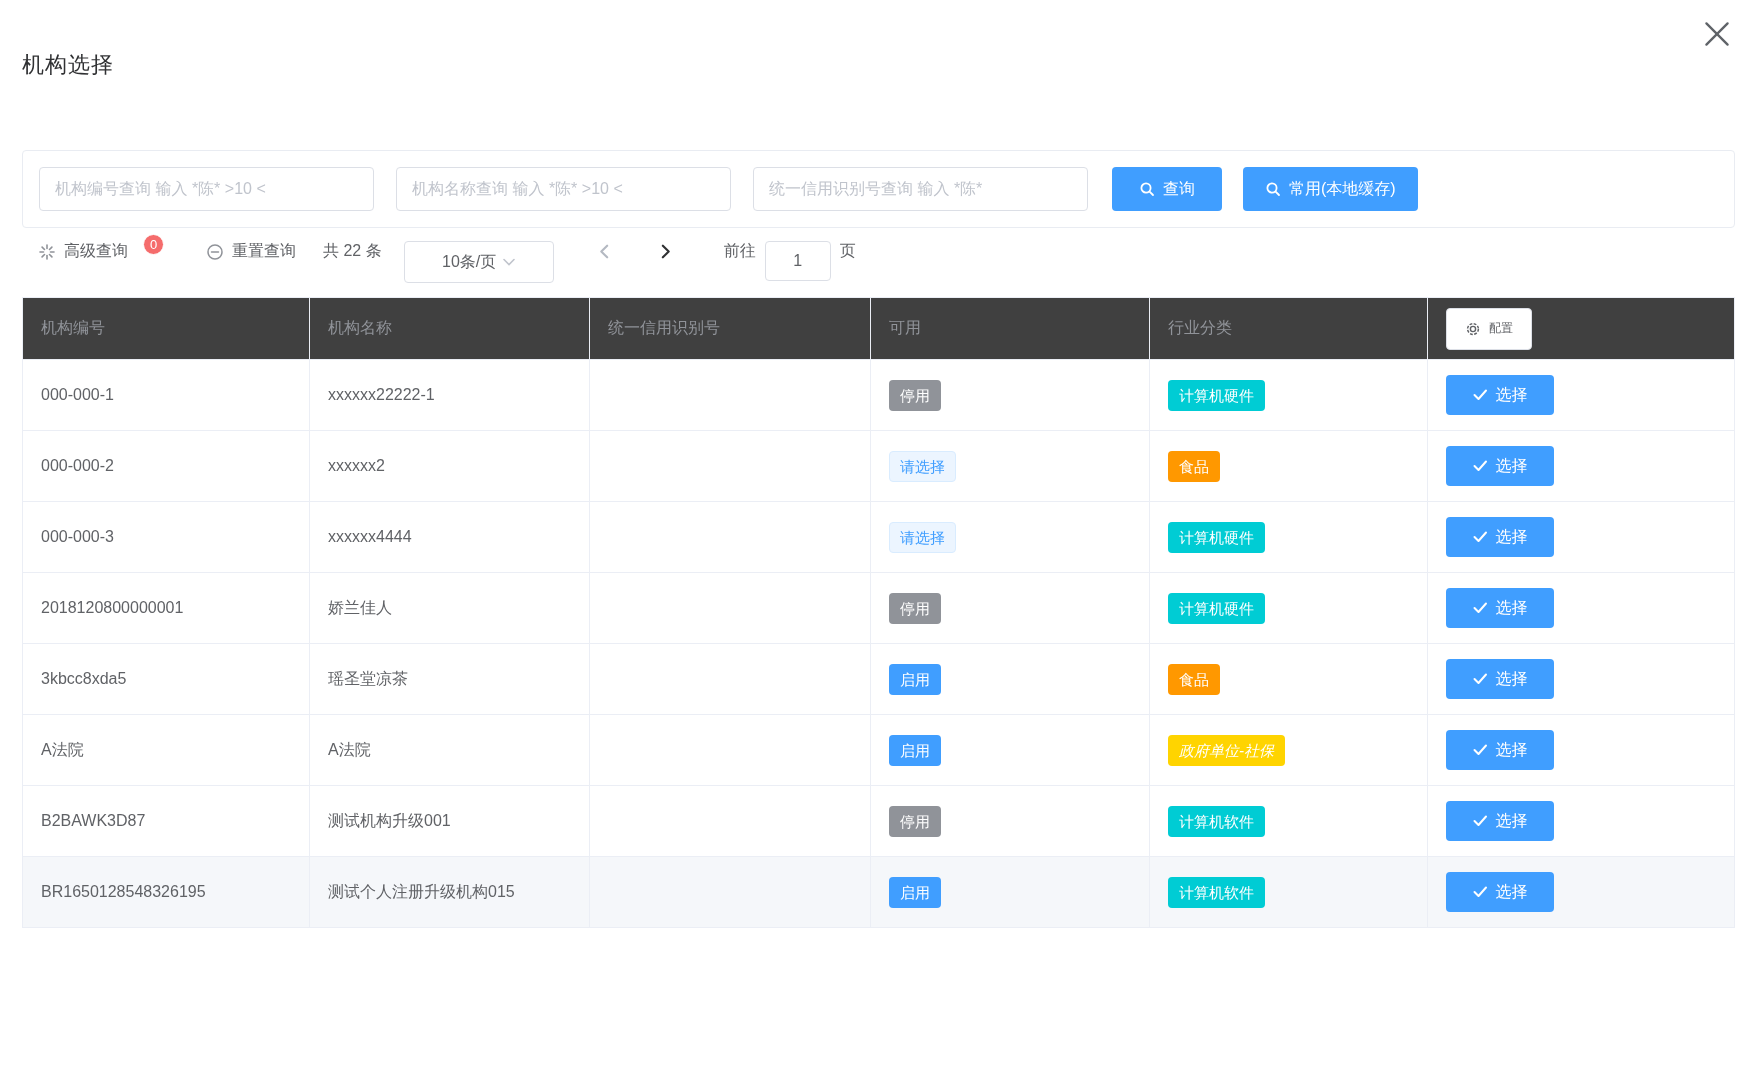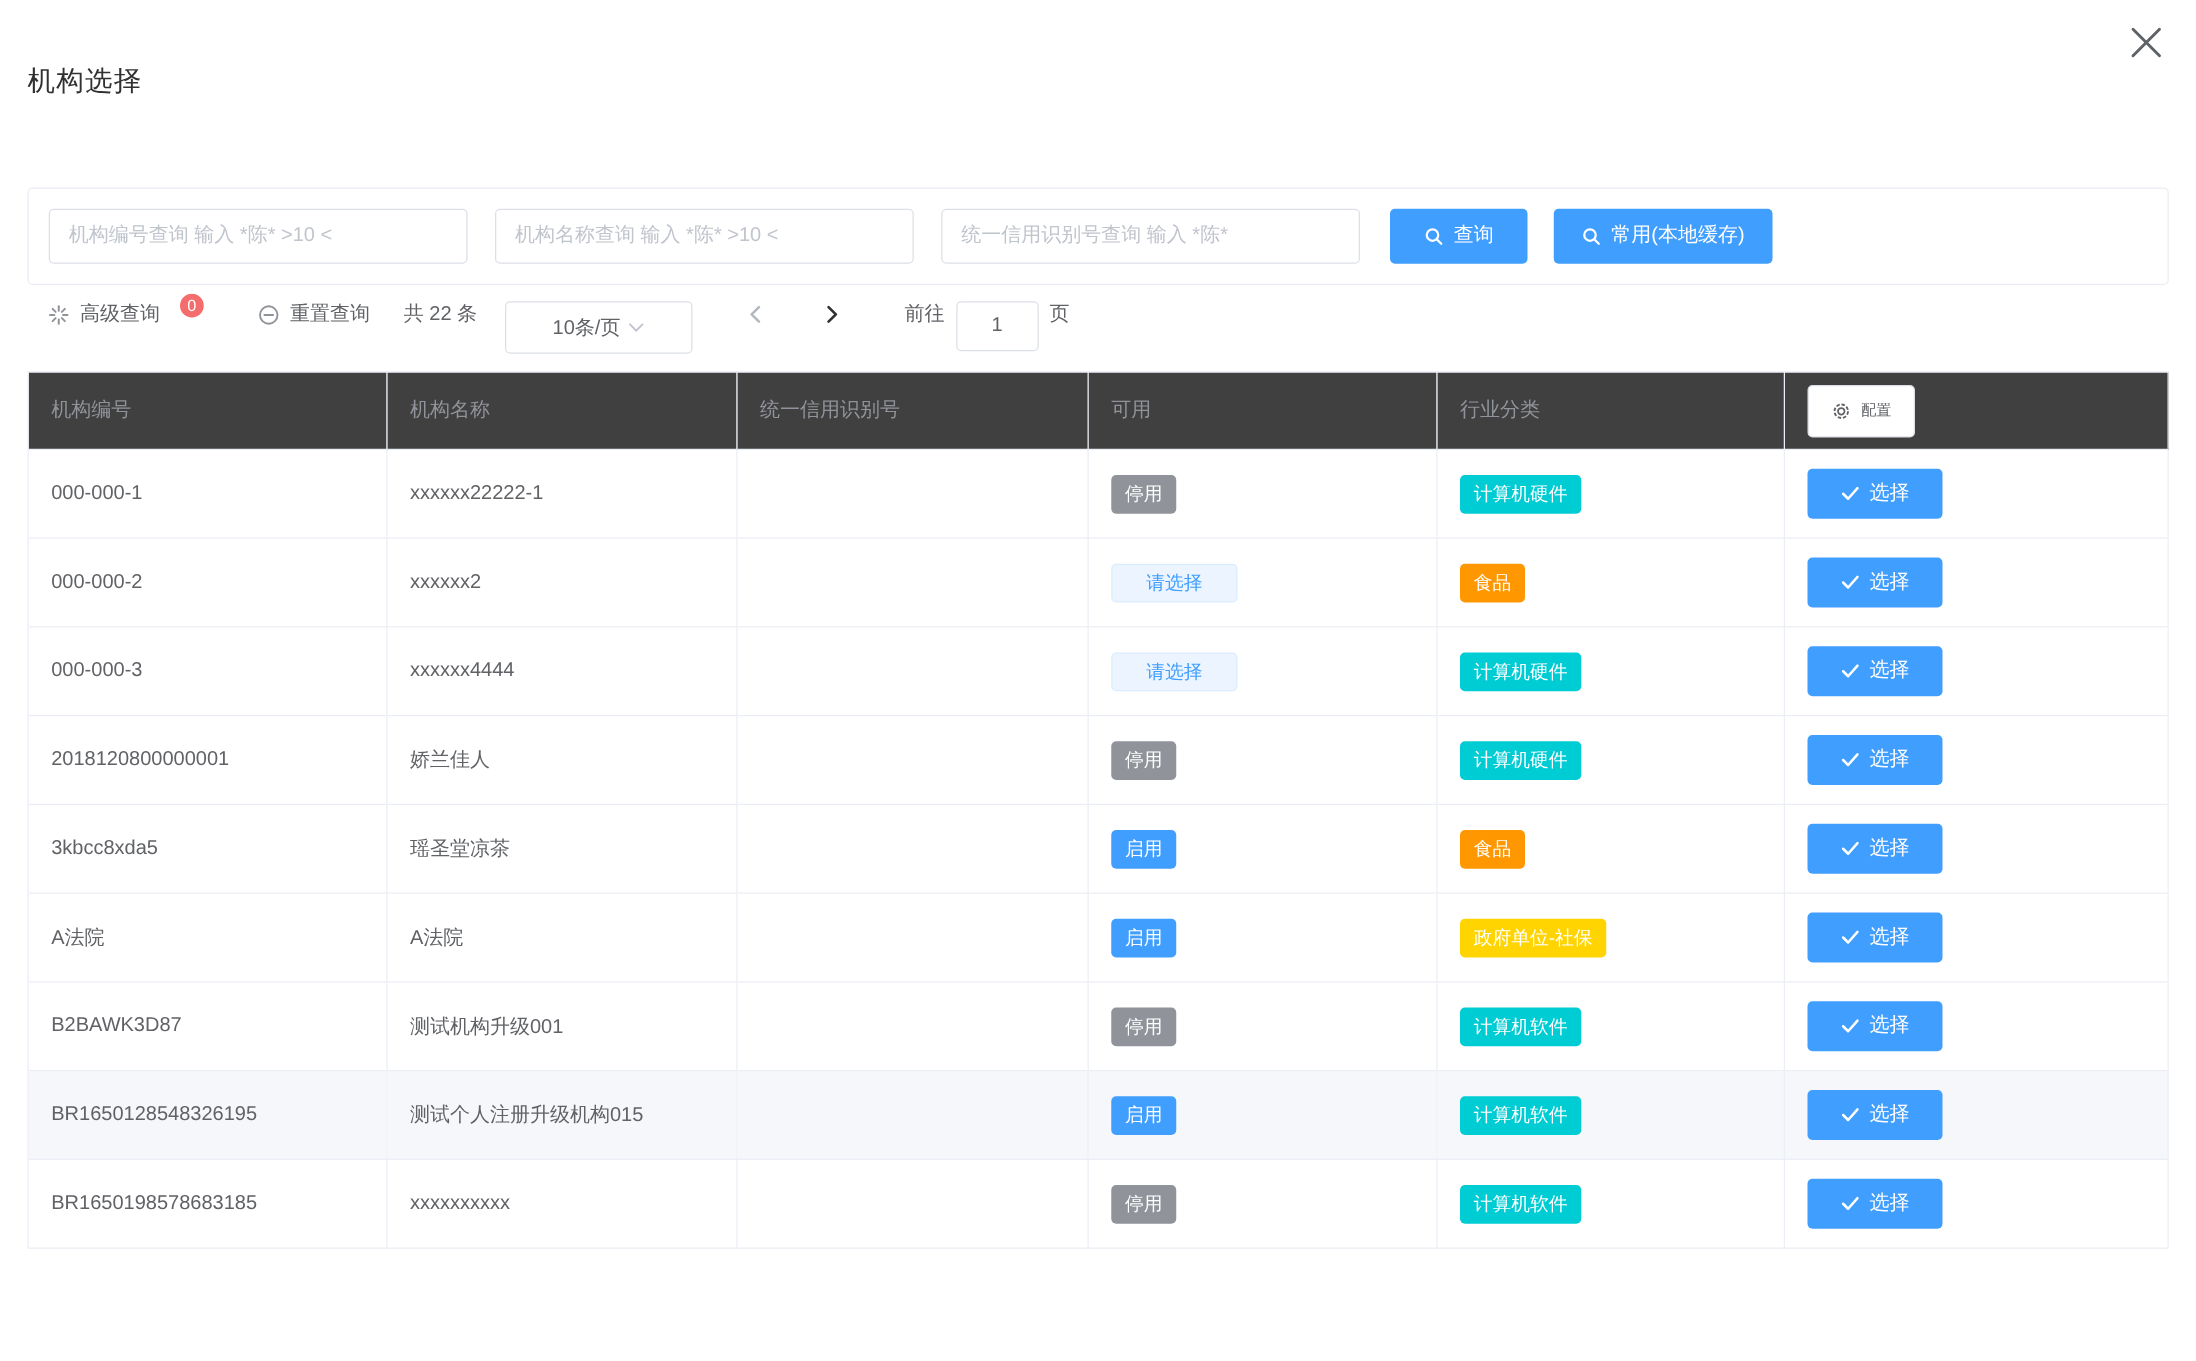--- a/index.html
+++ b/index.html
@@ -71,24 +71,24 @@
   .org-table th:last-child,.org-table td:last-child{border-right:none;}
   .org-table td{
     height:71px;padding:0 18px;font-size:16px;color:var(--text-reg);
     border-bottom:1px solid var(--table-border);border-right:1px solid var(--table-border);
     background:#fff;white-space:nowrap;overflow:hidden;
   }
   tr.highlight td{background:var(--row-highlight);}
   .badge{display:inline-block;padding:8px 11px;border-radius:4px;font-size:15px;line-height:1;white-space:nowrap;}
   .status-disabled{background:var(--gray-badge);color:#fff;}
   .status-enabled{background:var(--primary);color:#fff;}
-  .status-choose{background:var(--choose-bg);color:var(--primary);border:1px solid var(--choose-border);padding:7px 27px;}
+  .status-choose{background:var(--choose-bg);color:var(--primary);border:1px solid var(--choose-border);padding:7px 10px;}
   .industry-cyan{background:var(--cyan-badge);color:#fff;}
   .industry-orange{background:var(--orange-badge);color:#fff;}
-  .industry-yellow{background:var(--yellow-badge);color:#fff;}
+  .industry-yellow{background:var(--yellow-badge);color:#fff;font-style:italic;}
   .btn-select{height:40px;min-width:108px;padding:0 18px;}
   .btn-config{
     height:42px;padding:0 18px;background:#fff;border:1px solid var(--border);border-radius:4px;
     color:var(--text-reg);display:inline-flex;align-items:center;gap:8px;font-size:12px;cursor:pointer;font-family:inherit;
   }
 </style>
 </head>
 <body>
 
 <div class="page">
@@ -325,32 +325,17 @@
     <td>
       <button class="btn btn-primary btn-select">
         <svg width="15" height="12" viewBox="0 0 15 12">
           <polyline points="1.5,6 5.5,10 13,1.5" fill="none" stroke="#fff" stroke-width="2" stroke-linecap="round" stroke-linejoin="round"></polyline>
         </svg>
         <span>选择</span>
       </button>
     </td>
   </tr>
 
-  <tr>
-    <td><span>BR1650198578683185</span></td>
-    <td><span>xxxxxxxxxx</span></td>
-    <td><span></span></td>
-    <td><span class="badge status-disabled">停用</span></td>
-    <td><span class="badge industry-cyan">计算机软件</span></td>
-    <td>
-      <button class="btn btn-primary btn-select">
-        <svg width="15" height="12" viewBox="0 0 15 12">
-          <polyline points="1.5,6 5.5,10 13,1.5" fill="none" stroke="#fff" stroke-width="2" stroke-linecap="round" stroke-linejoin="round"></polyline>
-        </svg>
-        <span>选择</span>
-      </button>
-    </td>
-  </tr>
 
 </tbody>
   </table>
 
 </div>
 
 </body></html>

